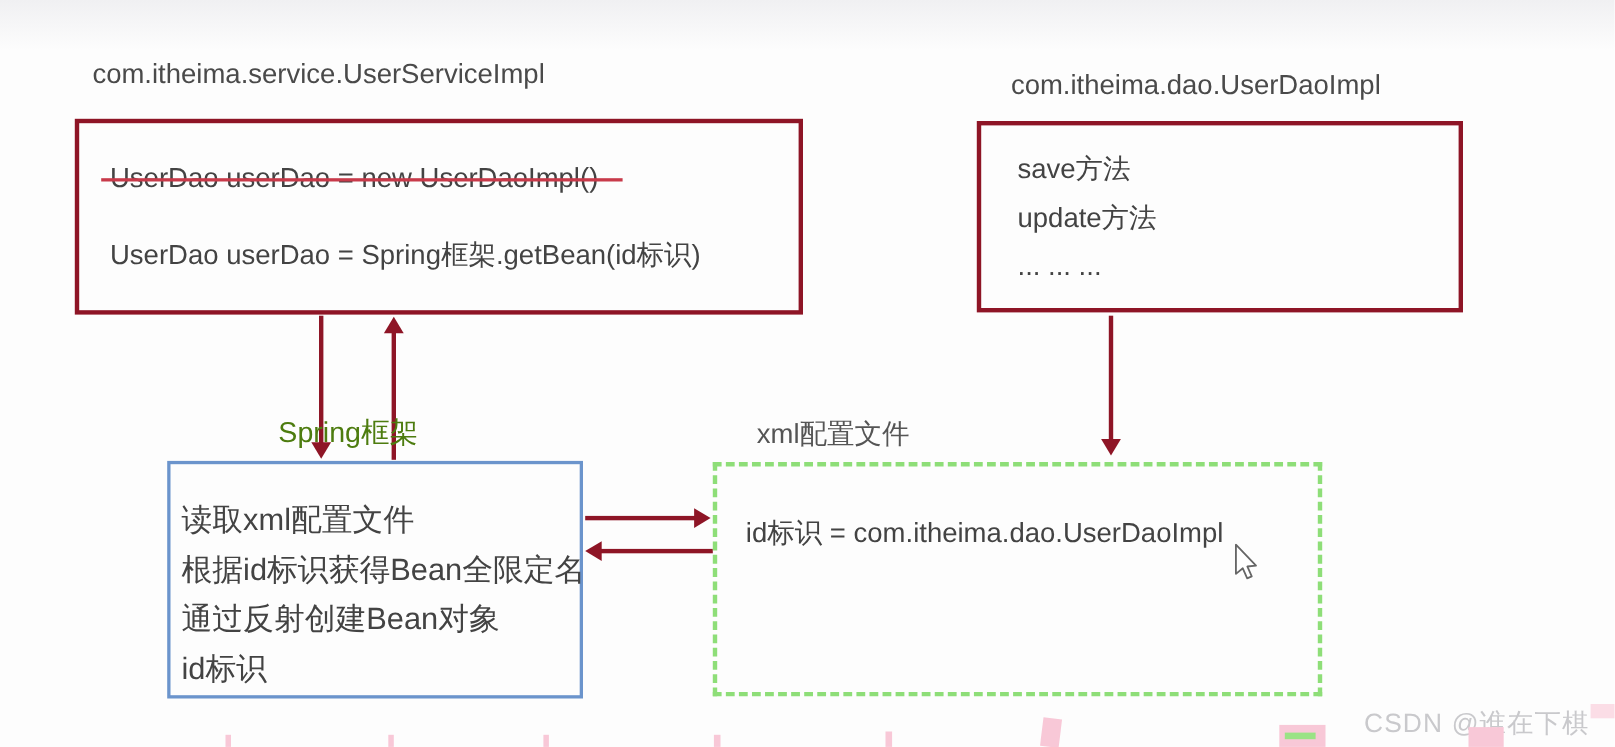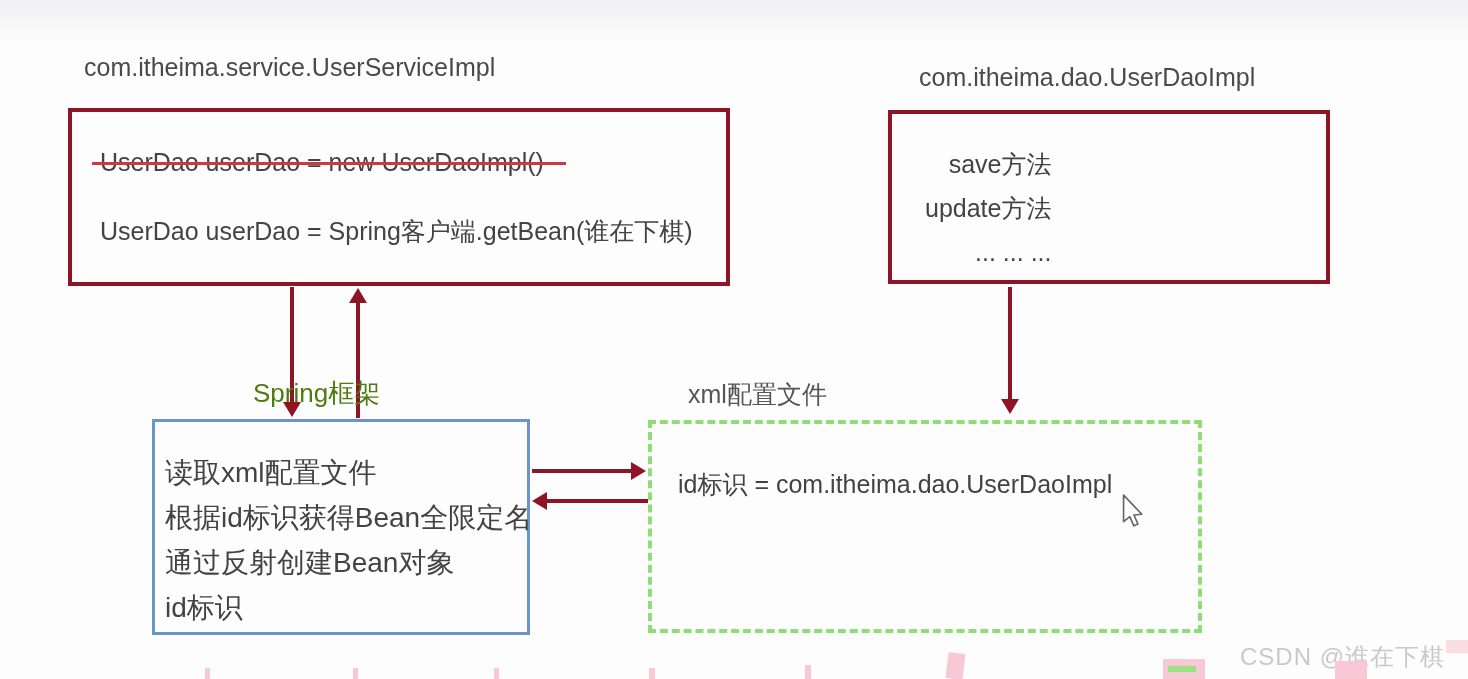--- a/index.html
+++ b/index.html
@@ -34,22 +34,22 @@
   }
   .strike{position:relative;display:inline-block;}
   .strike::after{
     content:"";
     position:absolute;
     left:-8px;right:-22px;top:50%;
     height:3px;margin-top:-1px;
     background:var(--strike-red,#c83a4a);
   }
   .method-list{
-    position:absolute;left:33px;top:28px;
-    font-size:25px;line-height:44px;white-space:nowrap;text-align:right;
+    position:absolute;left:33px;top:18px;
+    font-size:25px;line-height:44px;white-space:nowrap;
   }
   .step-list{
     position:absolute;left:10px;top:28px;
     font-size:28px;line-height:45px;white-space:nowrap;
   }
   .xml-entry{
     position:absolute;left:26px;top:44px;
     font-size:25px;white-space:nowrap;
   }
   
@@ -74,21 +74,21 @@
 
 <div class="canvas">
   <div class="top-fade"></div>
 
   <div class="class-label" style="left:84px;top:53px;">com.itheima.service.UserServiceImpl</div>
 
   <div class="box maroon" style="left:68px;top:108px;width:662px;height:178px;">
     <div class="code-line" style="left:28px;top:36px;">
       <span class="strike">UserDao userDao = new UserDaoImpl()</span>
     </div>
-    <div class="code-line" style="left:28px;top:103px;">UserDao userDao = Spring客户端.getBean(谁在下棋)</div>
+    <div class="code-line" style="left:28px;top:103px;">UserDao userDao = Spring框架.getBean(id标识)</div>
   </div>
 
   <div class="class-label" style="left:919px;top:63px;">com.itheima.dao.UserDaoImpl</div>
 
   <div class="box maroon" style="left:888px;top:110px;width:442px;height:174px;">
     <div class="method-list">
       <div>save方法</div>
       <div>update方法</div>
       <div>... ... ...</div>
     </div>

